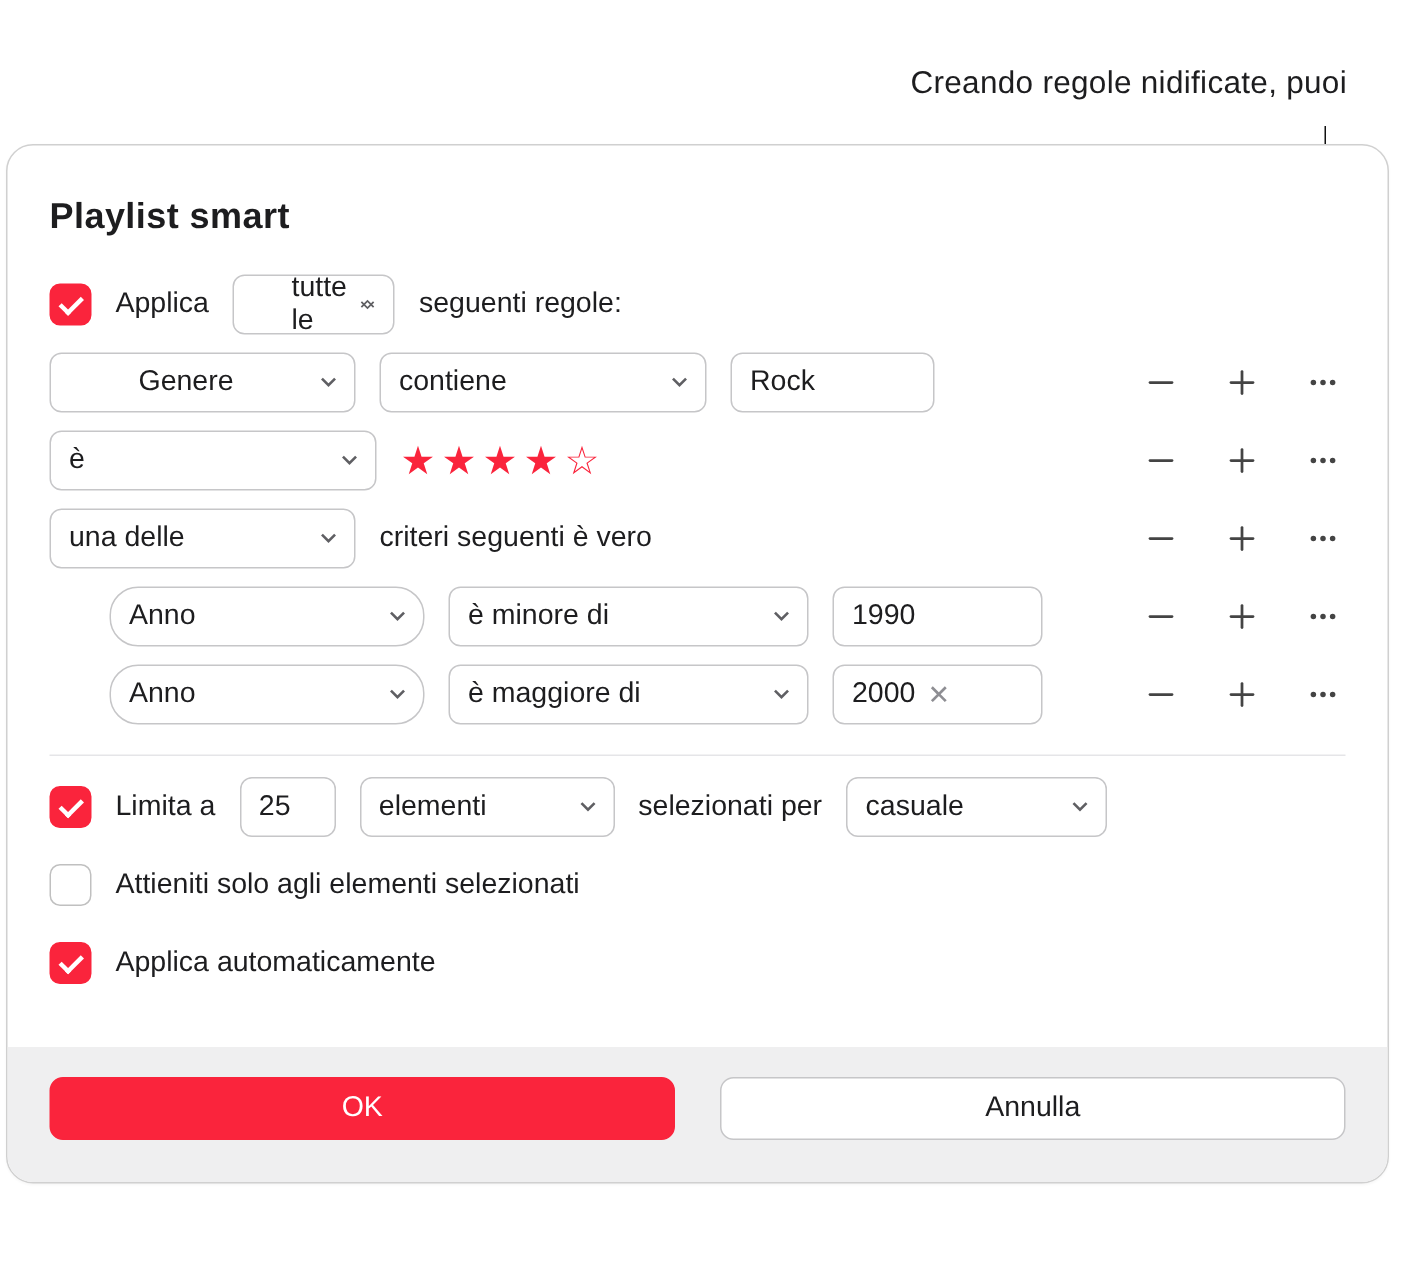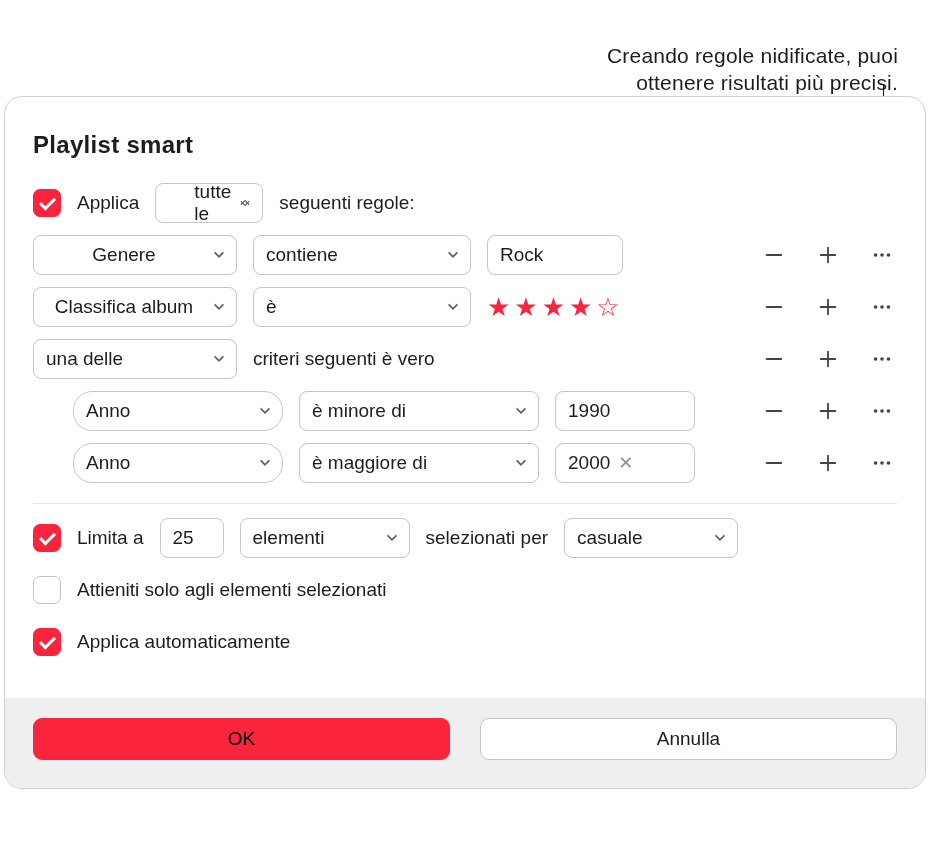--- a/index.html
+++ b/index.html
@@ -203,21 +203,21 @@
     background: #fff;
     font-size: 19px;
     display: flex;
     align-items: center;
     justify-content: center;
     cursor: pointer;
   }
   .btn.primary {
     background: #fa243c;
     border-color: #fa243c;
-    color: #000000;
+    color: #ffffff;
   }
 
   
   .w-field   { width: 204px; justify-content: center; }
   .w-field-n { width: 210px; border-radius: 19px; }
   .w-op      { width: 218px; }
   .w-op-s    { width: 240px; }
   .w-match   { width: 108px; padding-left: 38px; }
   .w-val     { width: 136px; }
   .w-limit   { width: 170px; }
@@ -225,21 +225,20 @@
   .w-any     { width: 204px; }
   .w-year    { width: 140px; }
 </style>
 </head>
 <body>
 
 <div class="stage">
 
   <div class="callout">
     <span class="callout-line1">Creando regole nidificate, puoi</span>
-    <span class="callout-line2">ottenere risultati più precisi.</span>
   </div>
   <div class="leader-v"></div>
   <div class="leader-h"></div>
   <div class="bracket"></div>
   <div class="bracket-top"></div>
   <div class="bracket-bot"></div>
 
   <div class="window">
     <div class="win-body">
 
@@ -296,28 +295,20 @@
             <svg viewBox="0 0 24 24">
                 <circle cx="5" cy="12" r="2"></circle>
                 <circle cx="12" cy="12" r="2"></circle>
                 <circle cx="19" cy="12" r="2"></circle>
               </svg>
           </div>
         </div>
       </div>
 
       <div class="row rule">
-        <div class="select w-field">
-          <span class="value">Classifica album</span>
-          <span class="caret">
-              <svg viewBox="0 0 16 16">
-                <polyline points="3,5 8,10 13,5" fill="none" stroke="#5f5f63" stroke-width="2"></polyline>
-              </svg>
-            </span>
-        </div>
         <div class="select w-op">
           <span class="value">è</span>
           <span class="caret">
               <svg viewBox="0 0 16 16">
                 <polyline points="3,5 8,10 13,5" fill="none" stroke="#5f5f63" stroke-width="2"></polyline>
               </svg>
             </span>
         </div>
         <div class="stars">
           <span>★</span>

